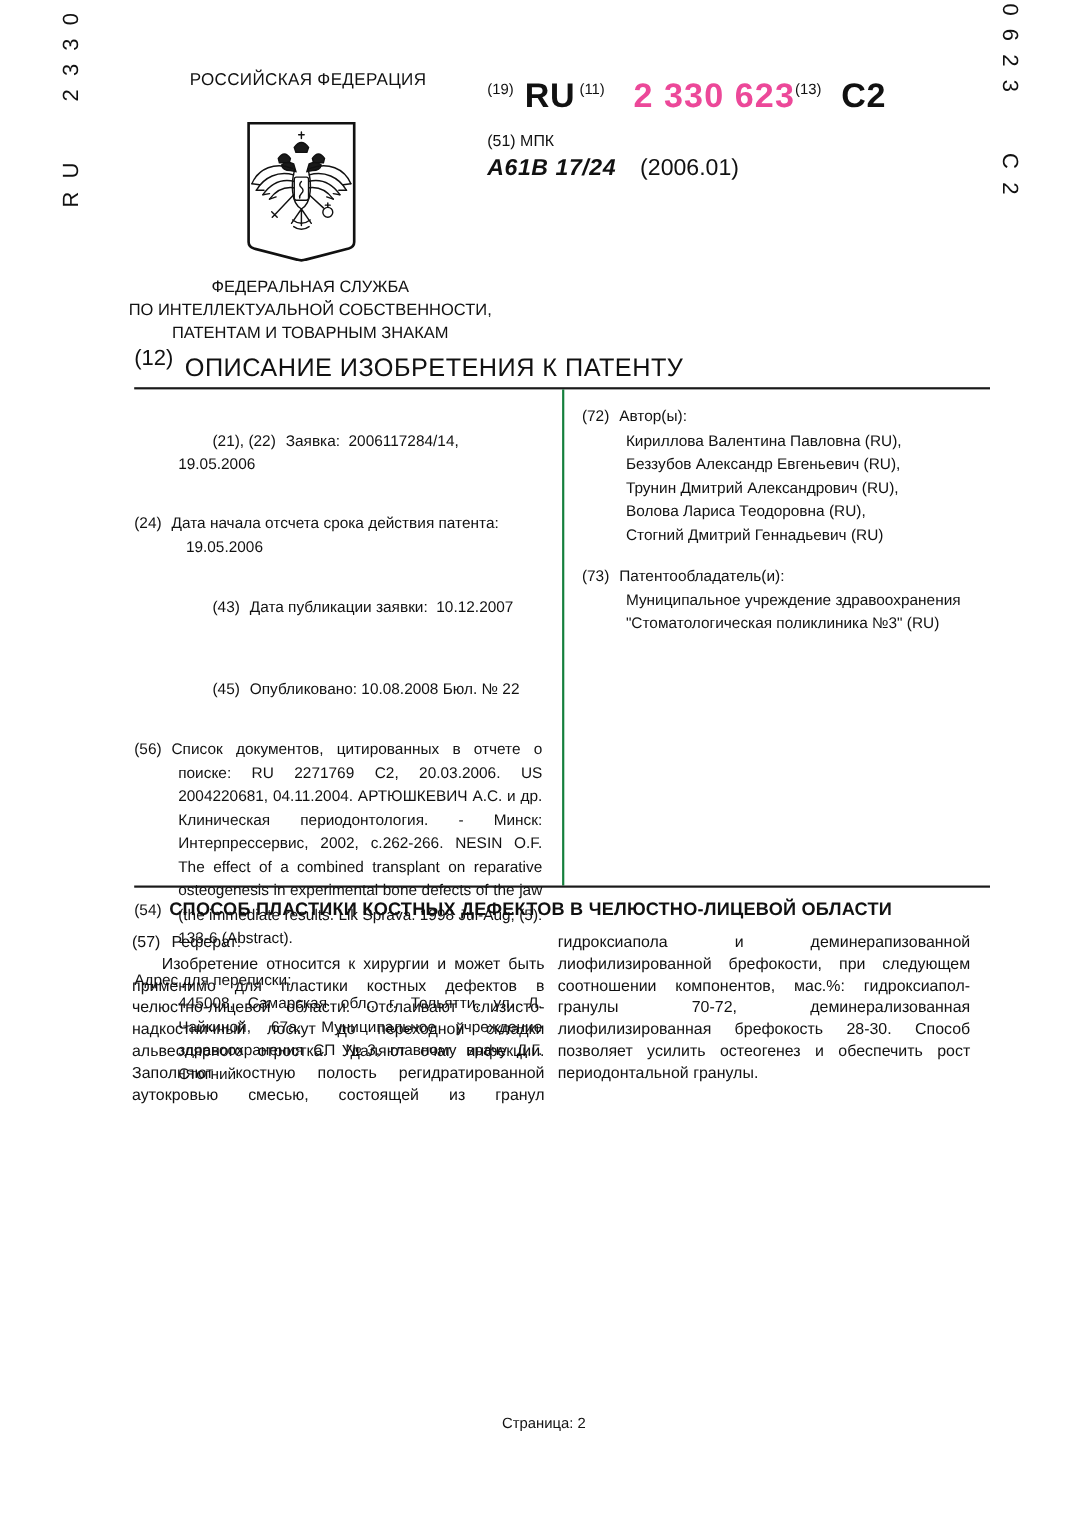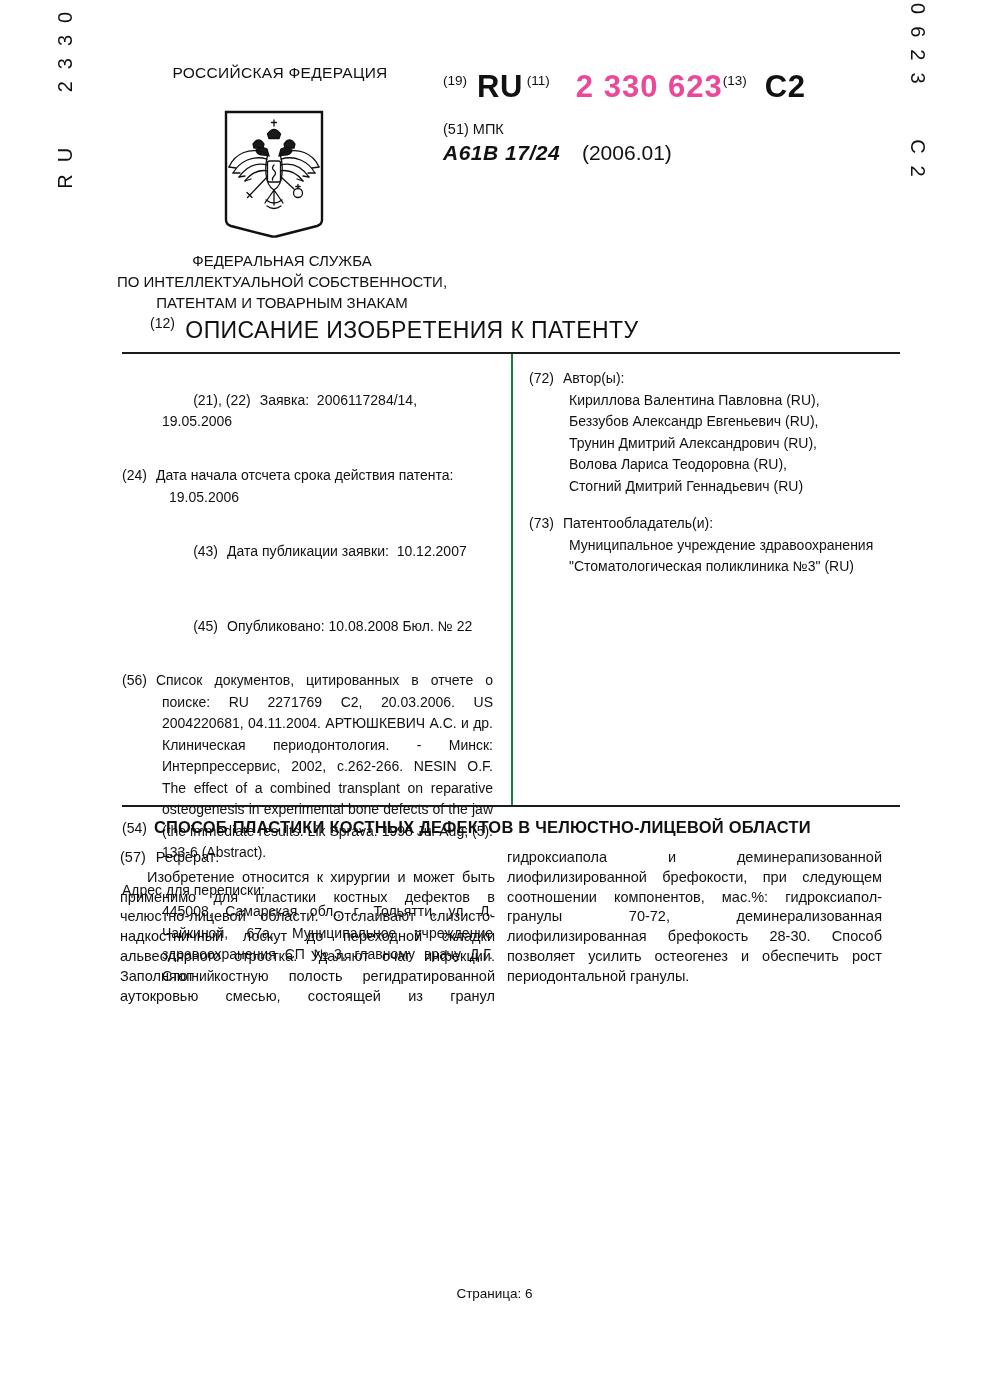--- a/index.html
+++ b/index.html
@@ -40,21 +40,21 @@
   .big    { font-size: 31px; font-weight: bold; line-height: 34px; letter-spacing: 0.5px; }
   .big.ru   { margin: 0 4px 0 10px; }
   .big.teal { margin-left: 26px; letter-spacing: 1px; }
   .big.kind { margin-left: 18px; }
   .ipc-label { position: absolute; left: 443px; top: 121px; font-size: 14.5px; }
   .ipc-line  { position: absolute; left: 443px; top: 141px; font-size: 21px; }
   .ipc-class { font-style: italic; font-weight: bold; letter-spacing: 0.5px; }
   .ipc-date  { margin-left: 16px; }
 
   .doc-title-row { position: absolute; left: 122px; top: 315px; white-space: nowrap; }
-  .doc-code  { font-size: 14px; vertical-align: 10px; margin-left: 28px; }
+  .doc-code  { font-size: 20px; vertical-align: 10px; }
   .doc-title { font-size: 23px; letter-spacing: 0.4px; margin-left: 6px; }
 
   .rule { position: absolute; left: 122px; width: 778px; height: 2px; background: #1a1a1a; }
   .rule1 { top: 352px; }
   .rule2 { top: 805px; }
 
   
   .biblio {
     position: absolute; left: 122px; top: 354px; width: 778px; height: 451px;
     display: flex; font-size: 14px; line-height: 21.5px;
@@ -234,15 +234,15 @@
       <div class="aline">гидроксиапола и деминерапизованной</div>
       <div class="aline">лиофилизированной брефокости, при следующем</div>
       <div class="aline">соотношении компонентов, мас.%: гидроксиапол-</div>
       <div class="aline">гранулы 70-72, деминерализованная</div>
       <div class="aline">лиофилизированная брефокость 28-30. Способ</div>
       <div class="aline">позволяет усилить остеогенез и обеспечить рост</div>
       <div class="aline last">периодонтальной гранулы.</div>
     </div>
   </div>
 
-  <div class="footer">Страница: 6</div>
+  <div class="footer">Страница: 2</div>
 
 </div>
 
 </body></html>

